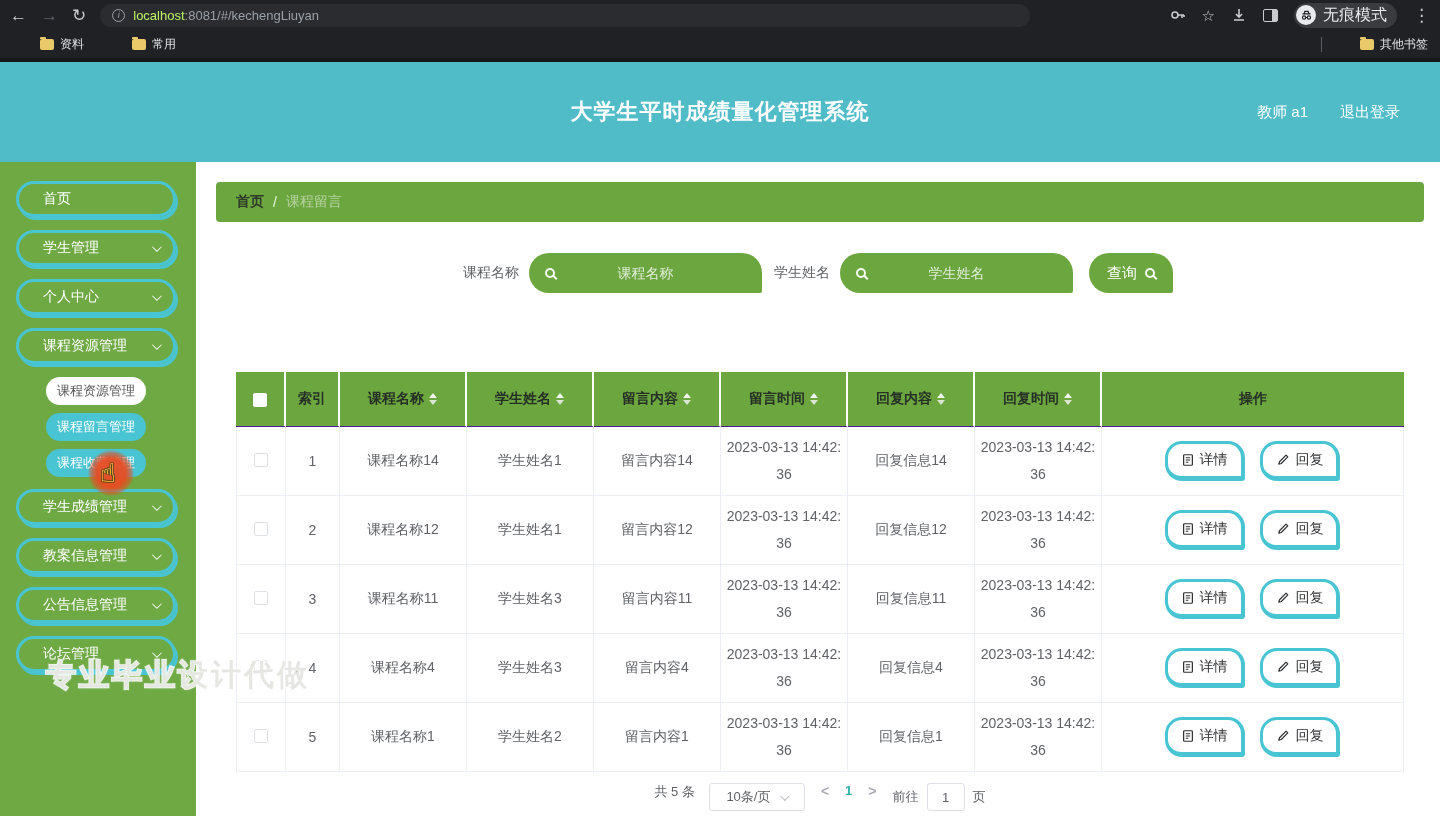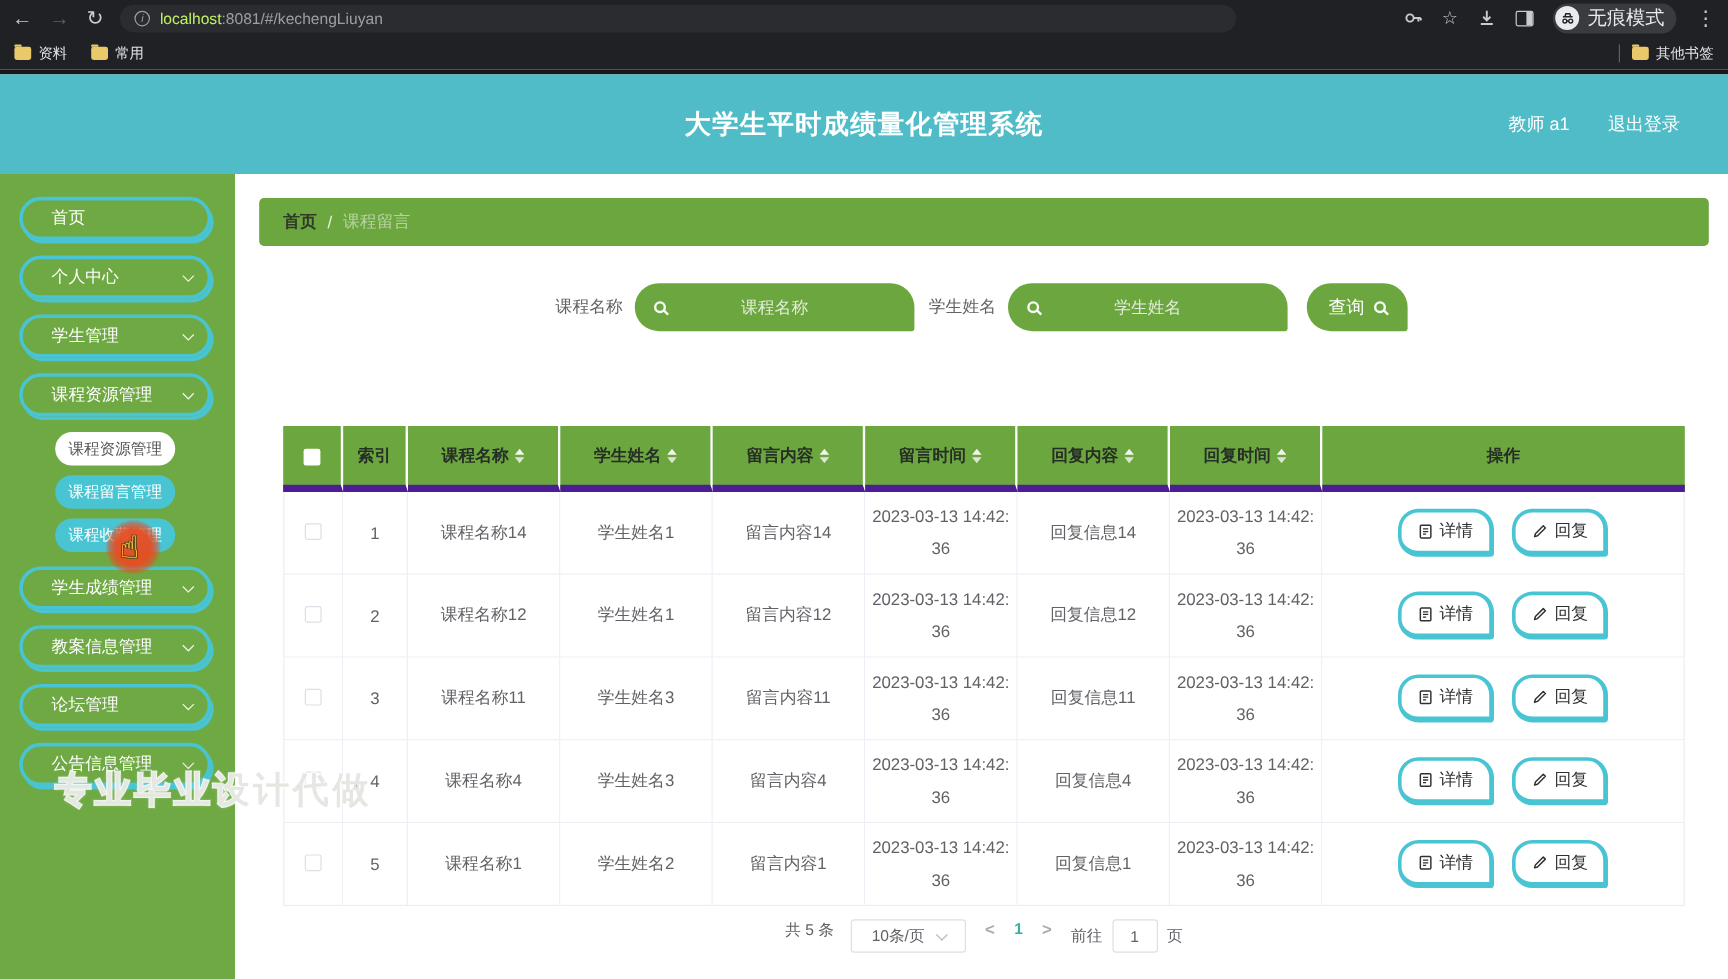--- a/index.html
+++ b/index.html
@@ -16,29 +16,29 @@
     color:#9aa0a6; font-size:9px; display:flex; align-items:center; justify-content:center; font-style:italic; }
   .url { font-size:13px; color:#9aa0a6; white-space:nowrap; }
   .url b { color:#bef264; font-weight:normal; }
   .tb-right { display:flex; align-items:center; gap:16px; margin-left:auto; }
   .incog { display:flex; align-items:center; gap:7px; background:#3a3b3f; border-radius:13px; padding:2px 10px 2px 2px; }
   .incog-circle { width:20px; height:20px; background:#e8eaed; border-radius:50%; display:flex; align-items:center; justify-content:center; }
   .incog-label { color:#e8eaed; font-size:16px; }
   .panel-ic { width:15px; height:13px; border:1.6px solid #c9cbce; border-radius:2px; position:relative; }
   .panel-ic::after { content:''; position:absolute; right:0; top:0; bottom:0; width:5px; background:#c9cbce; }
   .bookmarks { height:28px; background:#202124; display:flex; align-items:center; padding:0 12px; gap:20px; font-size:12px; color:#dfe1e5; }
-  .bm { display:flex; align-items:center; gap:6px; }
+  .bm { display:flex; align-items:center; gap:6px;margin-left:28px; }
   .folder { width:14px; height:11px; background:#e9c96a; border-radius:2px; position:relative; }
   .folder::before { content:''; position:absolute; top:-2px; left:0; width:6px; height:2px; background:#e9c96a; border-radius:1px 1px 0 0; }
   .bm-right { margin-left:auto; display:flex; align-items:center; gap:10px;justify-content:flex-end; }
   .bm-divider { width:1px; height:15px; background:#5c6066; }
   .chrome-strip { height:4px; background:#17181a; }
 
   
-  .app-header { height:83px; background:#50bcc8; position:relative; display:flex; align-items:center; }
+  .app-header { height:100px; background:#50bcc8; position:relative; display:flex; align-items:center; }
   .app-title { position:absolute; left:50%; transform:translateX(-50%); color:#fff; font-size:22px;
     font-weight:bold; letter-spacing:1px; white-space:nowrap; }
   .hdr-right { margin-left:auto; display:flex; gap:32px; padding-right:40px; color:#fff; font-size:15px; }
   .hdr-link { cursor:pointer; }
 
   
   .shell { display:flex; height:770px; position:relative; }
   .sidebar { width:196px; background:#6fa944; height:100%; padding-top:19px; flex-shrink:0; }
   .content { flex:1; background:#fff; padding-top:20px; position:relative; }
 
@@ -76,21 +76,21 @@
   .pill-input input::placeholder { color:rgba(255,255,255,.8); }
   .query-btn { margin-left:4px; height:40px; padding:0 18px; background:#6ca63f; color:#fff; border:none;
     border-radius:20px 20px 2px 20px; font-size:15px; display:inline-flex; align-items:center; gap:8px;
     cursor:pointer; font-family:inherit; }
 
   
   .table-wrap { margin:79px 36px 0 40px; }
   table { width:1168px; border-collapse:separate; border-spacing:0; table-layout:fixed; }
   col.c-check{width:50px;} col.c-idx{width:54px;} col.c-norm{width:127px;} col.c-op{width:302px;}
   thead th { background:#6ca63f; height:55px; color:#262f26; font-size:14px; font-weight:bold;
-    border-right:2px solid #fff; border-bottom:6px solid #4c1d95; text-align:center; }
+    border-right:2px solid #fff; border-bottom:1px solid #4c1d95; text-align:center; }
   thead th:last-child { border-right:none; }
   .th-inner { display:inline-flex; align-items:center; gap:5px; }
   .caret-wrap { display:inline-flex; flex-direction:column; gap:2px; }
   .caret-up { width:0; height:0; border-left:4px solid transparent; border-right:4px solid transparent; border-bottom:5px solid #f2f4ef; }
   .caret-down { width:0; height:0; border-left:4px solid transparent; border-right:4px solid transparent; border-top:5px solid #dce4d2; }
   tbody td { height:69px; border-bottom:1px solid #ebeef5; border-right:1px solid #ebeef5;
     color:#606266; font-size:14px; text-align:center; vertical-align:middle; background:#fff; }
   tbody td:first-child { border-left:1px solid #ebeef5; }
   td.time { word-break:break-all; padding:0 4px; line-height:1.9; }
   .cb { display:inline-block; width:14px; height:14px; background:#fff; border:1px solid #dcdfe6; border-radius:2px; cursor:pointer; }
@@ -184,50 +184,50 @@
   </div>
 </div>
 
 <div class="shell">
 
   <div class="sidebar">
     <div class="s-item">
       <span class="lbl">首页</span>
     </div>
     <div class="s-item">
+      <span class="lbl">学生管理</span>
+        <span class="chev"></span>
+    </div>
+    <div class="s-item">
       <span class="lbl">个人中心</span>
-        <span class="chev"></span>
-    </div>
-    <div class="s-item">
-      <span class="lbl">学生管理</span>
         <span class="chev"></span>
     </div>
     <div class="s-item">
       <span class="lbl">课程资源管理</span>
         <span class="chev"></span>
     </div>
     <div class="submenu">
       <div class="sub-item white">课程资源管理</div>
       <div class="sub-item teal">课程留言管理</div>
       <div class="sub-item teal">课程收藏管理</div>
     </div>
     <div class="s-item">
       <span class="lbl">学生成绩管理</span>
         <span class="chev"></span>
     </div>
     <div class="s-item">
       <span class="lbl">教案信息管理</span>
         <span class="chev"></span>
     </div>
     <div class="s-item">
+      <span class="lbl">公告信息管理</span>
+        <span class="chev"></span>
+    </div>
+    <div class="s-item">
       <span class="lbl">论坛管理</span>
-        <span class="chev"></span>
-    </div>
-    <div class="s-item">
-      <span class="lbl">公告信息管理</span>
         <span class="chev"></span>
     </div>
   </div>
 
   <div class="content">
     <div class="breadcrumb">
       <span class="bc-root">首页</span>
       <span class="bc-sep">/</span>
       <span class="bc-cur">课程留言</span>
     </div>

